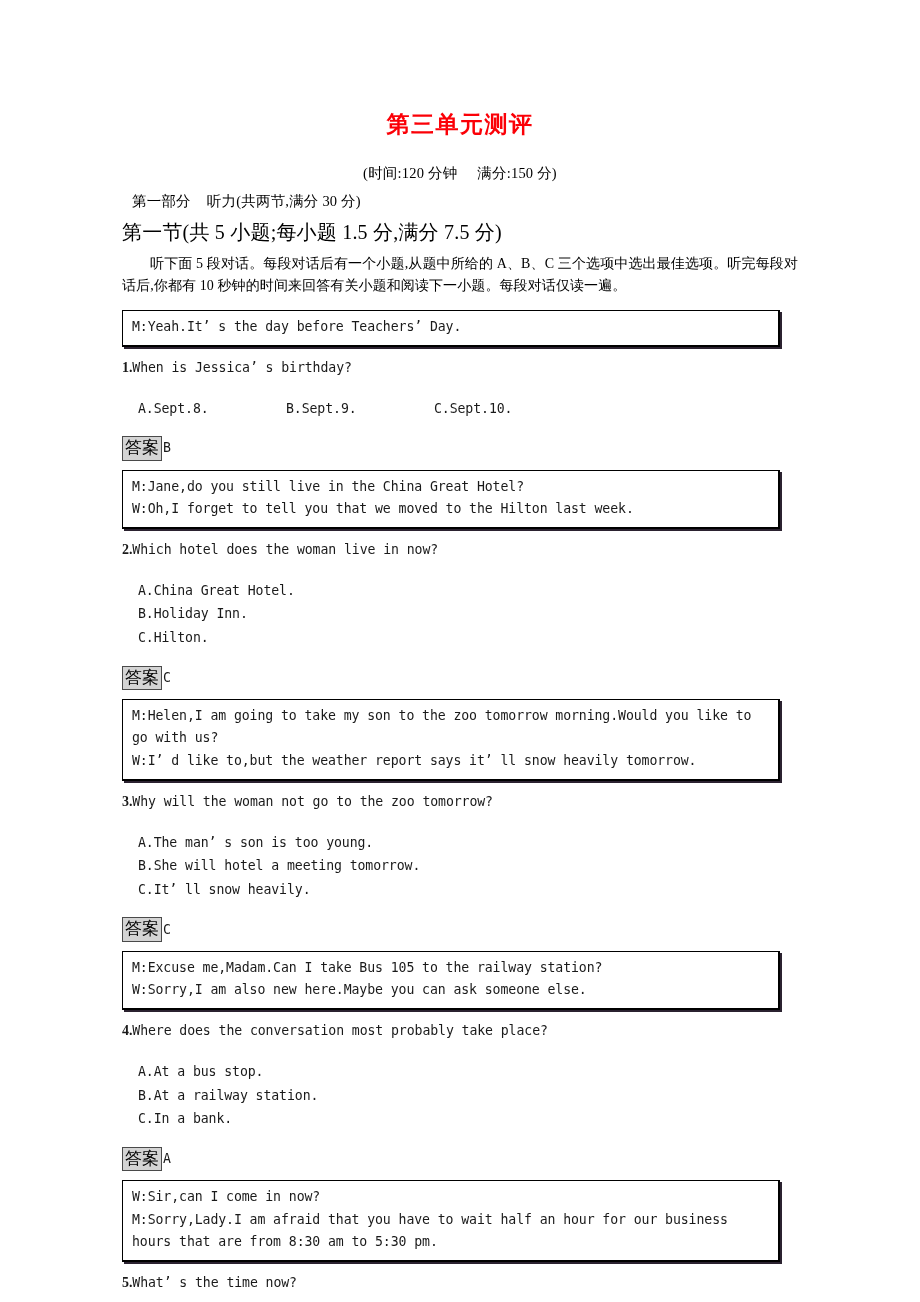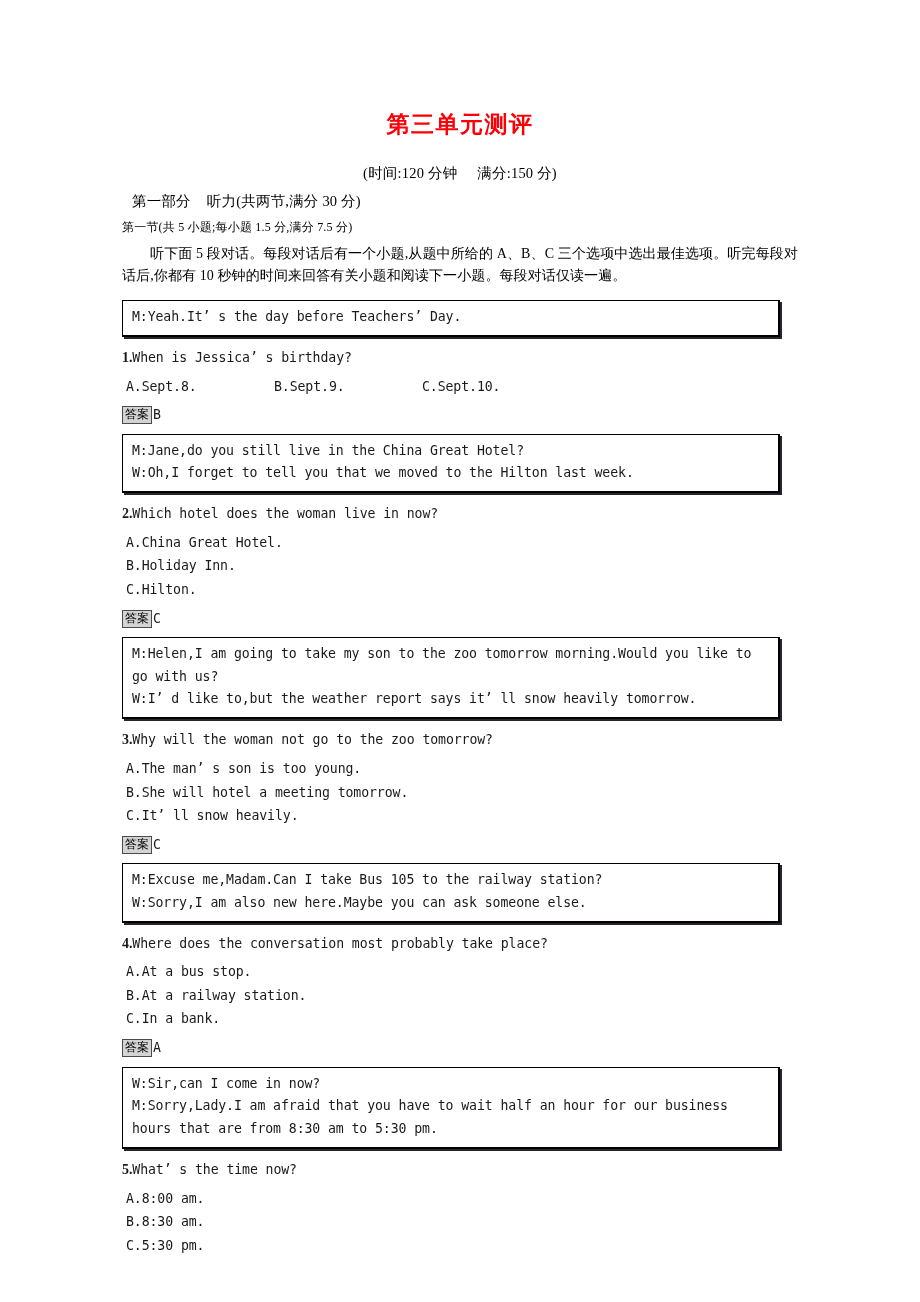--- a/index.html
+++ b/index.html
@@ -54,21 +54,21 @@
   .exam-meta .gap { display:inline-block; width: 20px; }
 
   .part-line {
     font-size: 14.5px;
     margin: 0 0 8px 10px;
     letter-spacing: 0.2px;
   }
   .part-line .gap { display:inline-block; width: 16px; }
 
   .section-line {
-    font-size: 12px;
+    font-size: 20px;
     margin: 0 0 7px 0;
     letter-spacing: 0.2px;
   }
 
   .directions {
     font-size: 14px;
     line-height: 1.62;
     text-indent: 2em;
     text-align: justify;
     margin: 0 0 12px 0;
@@ -107,21 +107,21 @@
     letter-spacing: -0.1px;
     margin: 0 0 1px 0;
     color: #1a1a1a;
   }
   .question-stem .qnum {
     font-family: "Liberation Serif", "DejaVu Serif", serif;
     font-weight: bold;
     font-size: 14px;
   }
   .options {
-    margin: 4px;
+    margin: 16px;
   }
   .options.inline .option {
     display: inline-block;
     width: 148px;
     vertical-align: top;
   }
   .options.stacked .option {
     display: block;
   }
   .option {
@@ -136,21 +136,21 @@
   .answer-row {
     margin: 1px 0 9px 0;
     line-height: 1.35;
     white-space: nowrap;
   }
   .answer-badge {
     display: inline-block;
     background: #d4d4d4;
     border: 1px solid #4a4a4a;
     padding: 0px 2px 1px 2px;
-    font-size: 12px;
+    font-size: 17px;
     font-family: "DejaVu Serif", "Liberation Serif", serif;
     line-height: 1.25;
     color: #000000;
     vertical-align: middle;
   }
   .answer-value {
     display: inline-block;
     font-family: "DejaVu Sans Mono", "Liberation Mono", monospace;
     font-size: 13.2px;
     padding-left: 1px;

